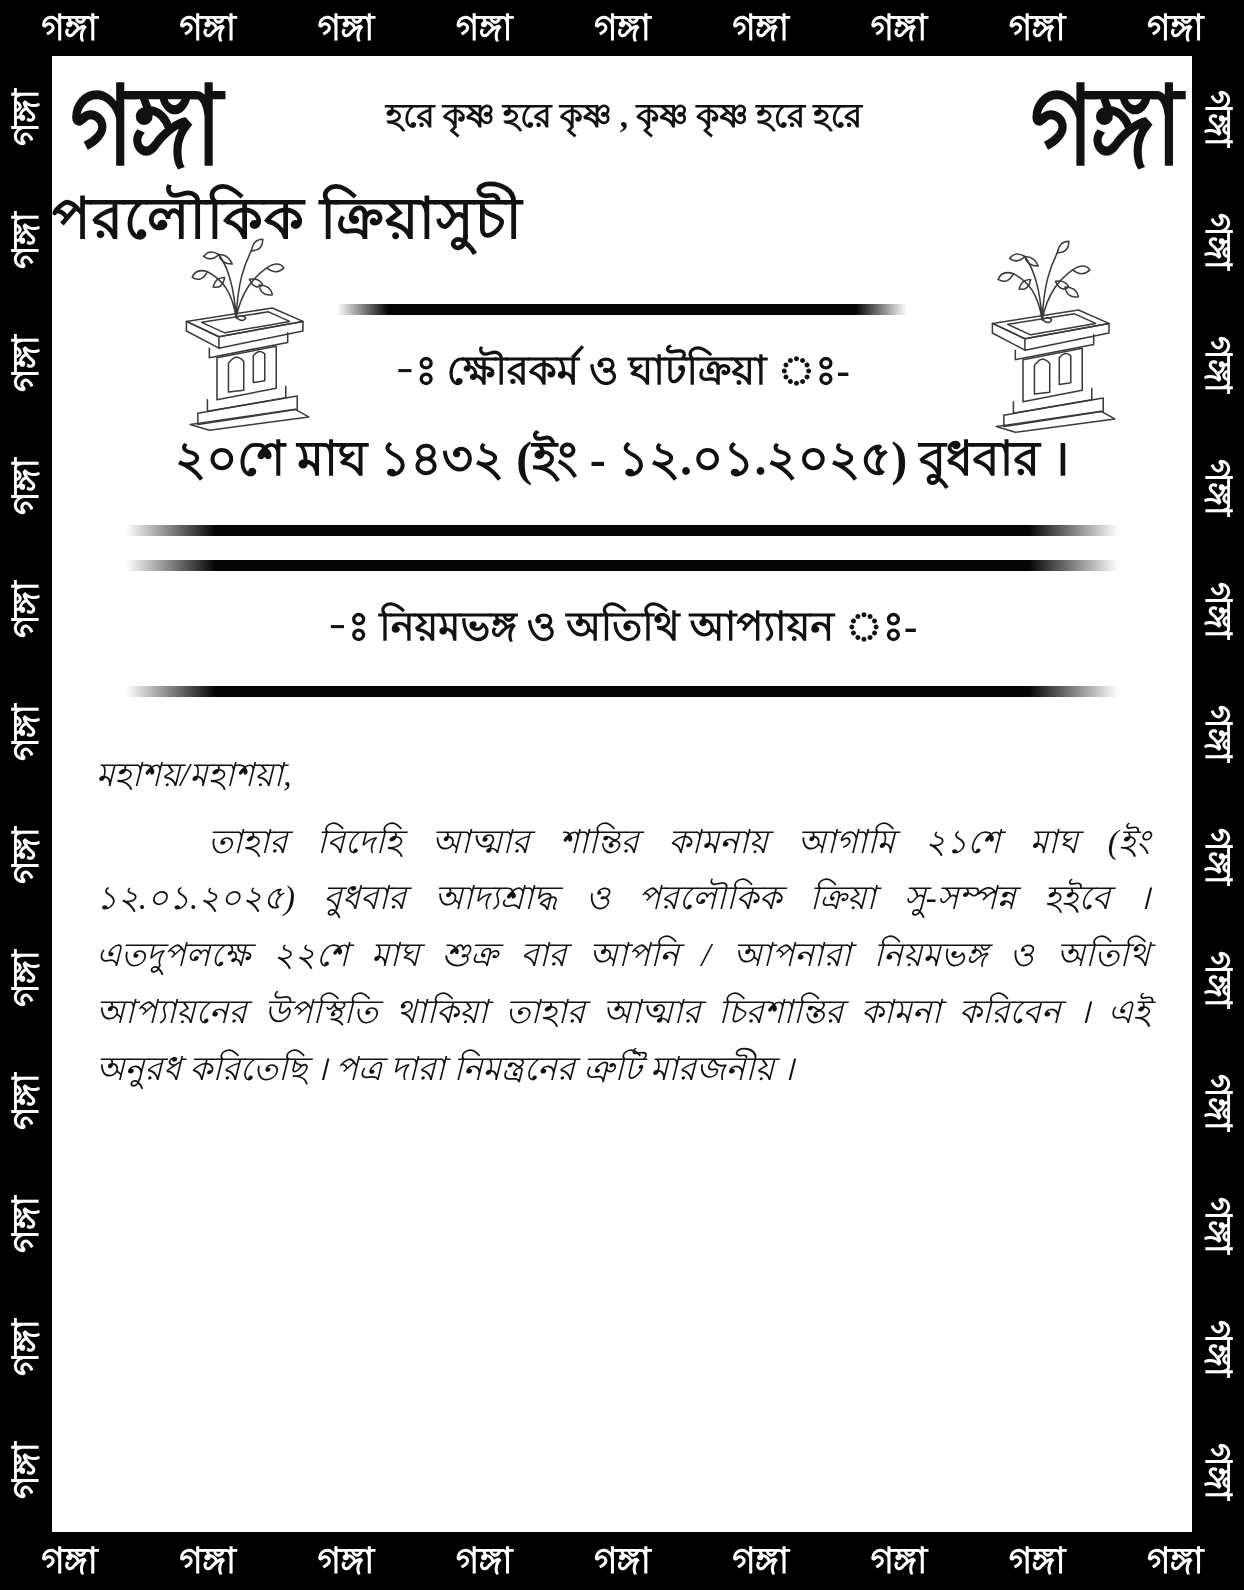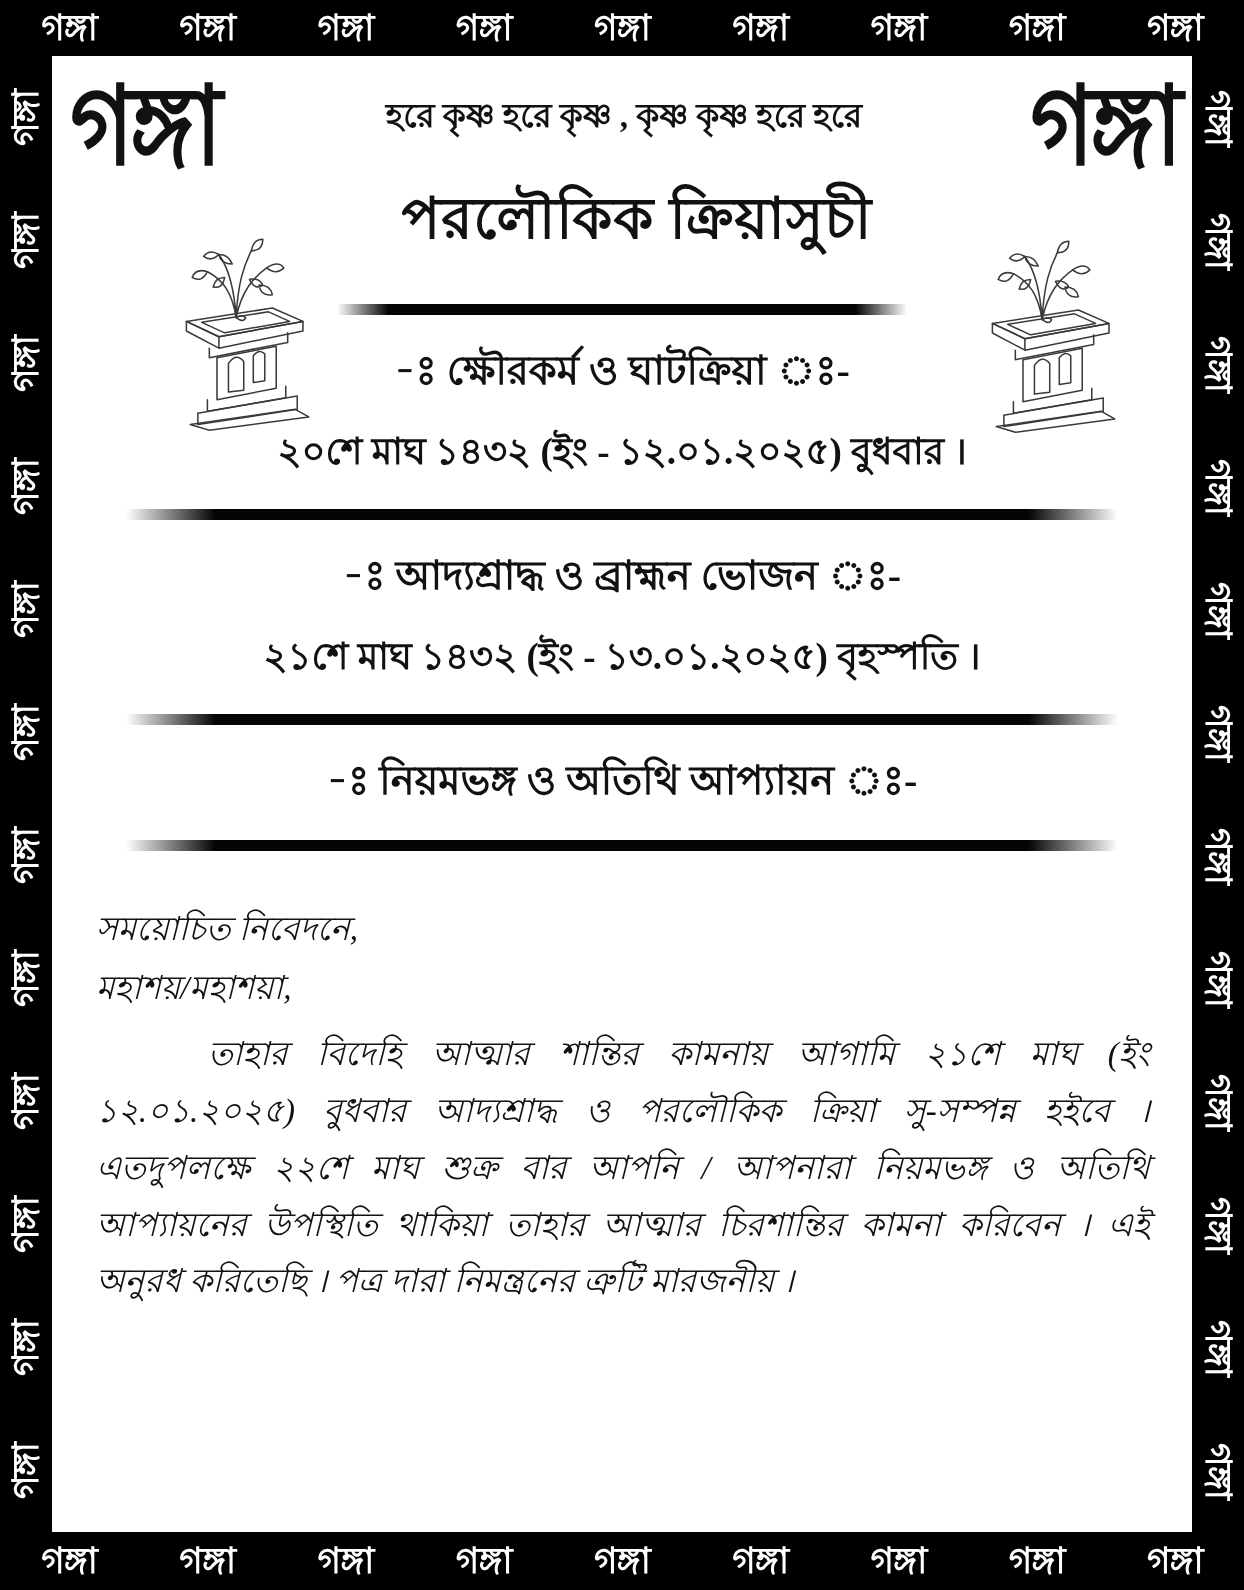--- a/index.html
+++ b/index.html
@@ -22,36 +22,36 @@
   .content{position:absolute;top:56px;left:52px;right:52px;bottom:58px;
     background:#fff;color:#111;overflow:hidden;z-index:3;}
 
   
   .masthead{display:flex;justify-content:space-between;align-items:flex-start;
     padding:14px 14px 0 18px;}
   .ganga-logo{font-size:98px;font-weight:900;line-height:1.05;letter-spacing:-5px;
     transform:scaleY(1.12);transform-origin:top;}
   .mantra{margin-top:22px;text-align:center;font-weight:700;font-size:33px;line-height:1.5;}
 
-  .main-title{text-align:center;font-weight:800;font-size:57px;margin:2px 0 0 0;letter-spacing:1px;padding-left:30px;}
+  .main-title{font-weight:800;font-size:57px;margin:2px 0 0 0;letter-spacing:1px;}
 
   
   .tulsi{position:absolute;width:172px;height:208px;}
   .tulsi.left{left:100px;top:170px;}
   .tulsi.right{right:62px;top:172px;}
   .tulsi svg{width:100%;height:100%;}
 
   
   .schedule{margin-top:34px;text-align:center;}
   .bar{height:11px;background:linear-gradient(90deg,rgba(0,0,0,0) 0%,#050505 9%,#050505 91%,rgba(0,0,0,0) 100%);
     margin:24px auto;}
   .bar.narrow{width:50%;}
   .bar.wide{width:87%;}
   .section-heading{font-size:40px;font-weight:800;margin:6px 0 2px;}
-  .section-date{font-size:37px;font-weight:800;margin:16px 0 6px;}
+  .section-date{font-size:48px;font-weight:800;margin:16px 0 6px;}
 
   
   .letter{padding:24px 42px 0 44px;font-style:italic;font-size:33px;line-height:1.72;}
   .salutation{margin:2px 0;}
   .body-para{margin:10px 0 6px;text-indent:112px;text-align:justify;}
 </style>
 </head>
 <body>
 
 <div class="poster">
@@ -161,33 +161,28 @@
 
     <div class="schedule">
       <div class="bar narrow"></div>
 
       <div>
         <div class="section-heading">-ঃ ক্ষৌরকর্ম ও ঘাটক্রিয়া ঃ-</div>
         <div class="section-date">২০শে মাঘ ১৪৩২ (ইং - ১২.০১.২০২৫) বুধবার ।</div>
       </div>
       <div class="bar wide"></div>
 
-      <div>
-        <div class="section-heading">-ঃ আদ্যশ্রাদ্ধ ও ব্রাহ্মন ভোজন ঃ-</div>
-        <div class="section-date">২১শে মাঘ ১৪৩২ (ইং - ১৩.০১.২০২৫) বৃহস্পতি ।</div>
-      </div>
       <div class="bar wide"></div>
 
       <div>
         <div class="section-heading">-ঃ নিয়মভঙ্গ ও অতিথি আপ্যায়ন ঃ-</div>
       </div>
       <div class="bar wide"></div>
     </div>
 
     <div class="letter">
-      <div class="salutation">সময়োচিত নিবেদনে,</div>
       <div class="salutation">মহাশয়/মহাশয়া,</div>
       <p class="body-para">তাহার বিদেহি আত্মার শান্তির কামনায় আগামি ২১শে মাঘ (ইং ১২.০১.২০২৫) বুধবার আদ্যশ্রাদ্ধ ও পরলৌকিক ক্রিয়া সু-সম্পন্ন হইবে । এতদুপলক্ষে ২২শে মাঘ শুক্র বার আপনি / আপনারা নিয়মভঙ্গ ও অতিথি আপ্যায়নের উপস্থিতি থাকিয়া তাহার আত্মার চিরশান্তির কামনা করিবেন । এই অনুরধ করিতেছি ।   পত্র দারা নিমন্ত্রনের ত্রুটি মারজনীয় ।</p>
 
     </div>
 
   </div>
 </div>
 
 </body></html>

